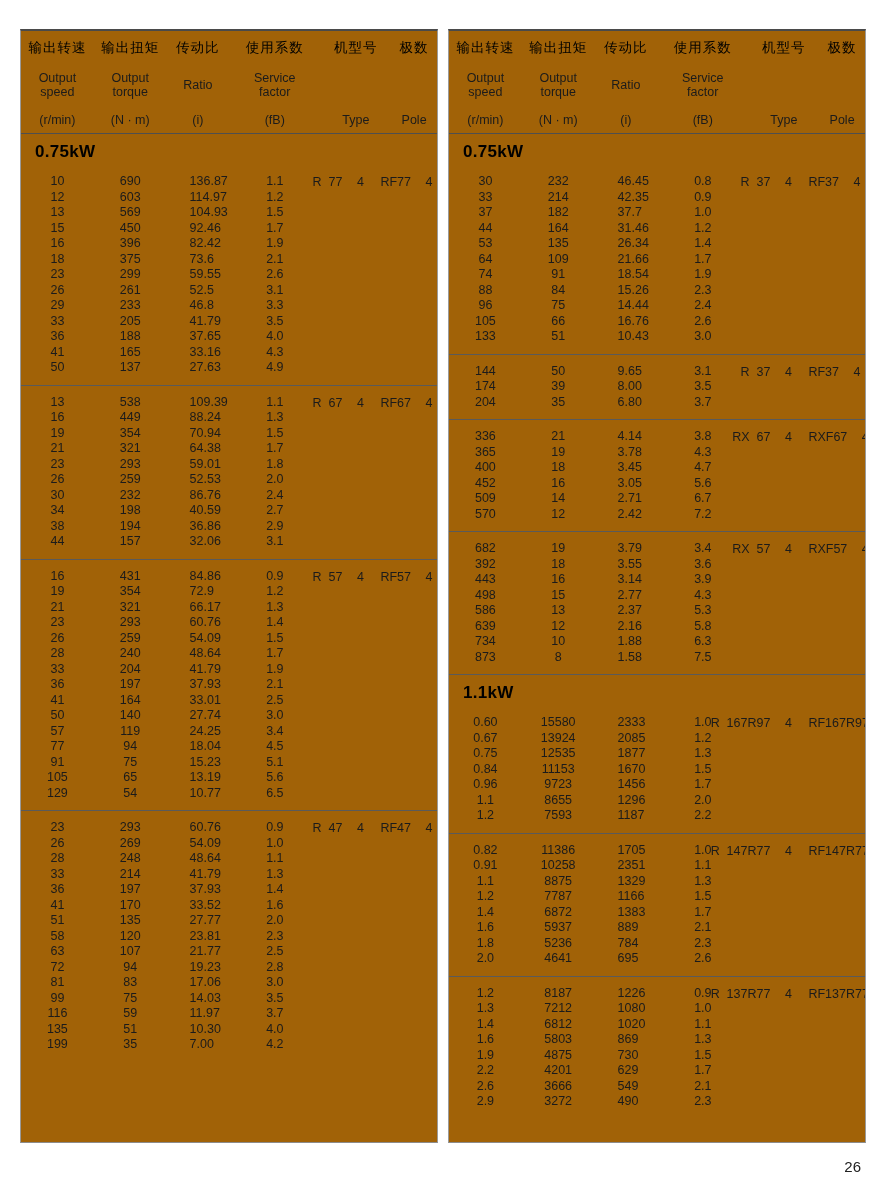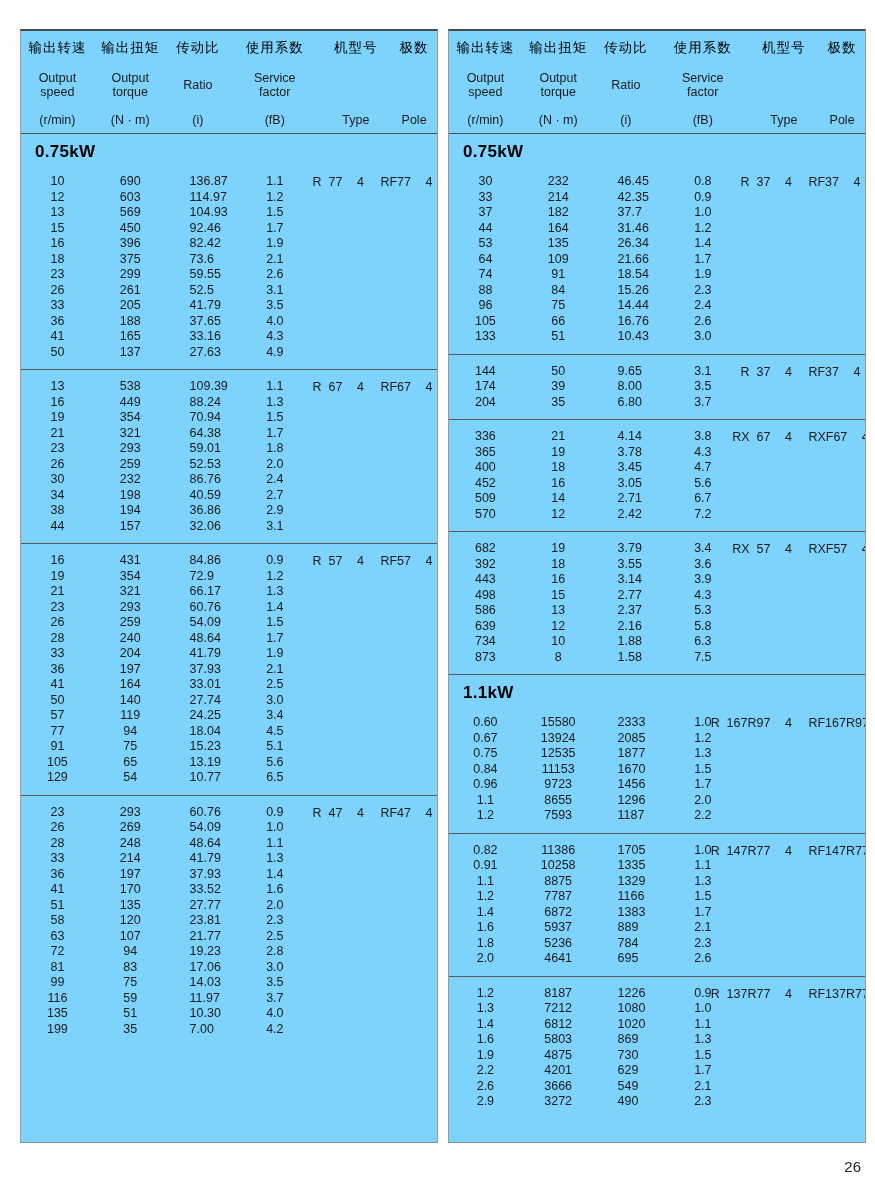--- a/index.html
+++ b/index.html
@@ -4,21 +4,21 @@
 <style>
   * { margin:0; padding:0; box-sizing:border-box; }
   html,body { background:#ffffff; }
   body {
     width:875px; height:1191px; position:relative;
     font-family:"Liberation Sans", sans-serif;
     color:#1b1b1b;
   }
   .panels { position:absolute; top:29px; left:20px; width:847px; display:flex; gap:10px; }
   .panel {
-    width:418px; height:1114px; overflow:hidden; background:#7dd3fc;
+    width:418px; height:1114px; overflow:hidden; background:#a16207;
     border-left:1px solid #9a9a9a; border-right:1px solid #9a9a9a;
     border-bottom:1px solid #8c8c8c; border-top:2px solid #4a4a4a;
   }
   
   .hdr {
     display:grid; grid-template-columns:17.5% 17.5% 15% 22% 17% 11%;
     height:103px; padding:8px 0 6px 0; border-bottom:1px solid #4f4f4f;
   }
   .hcell { display:flex; flex-direction:column; justify-content:space-between; align-items:center; text-align:center; }
   .zh { font-size:13.5px; letter-spacing:1px; color:#000; white-space:nowrap; }
@@ -131,20 +131,26 @@
             <span class="cell c2">59.55</span>
             <span class="cell c3">2.6</span>
           </div>
           <div class="row">
             <span class="cell c0">26</span>
             <span class="cell c1">261</span>
             <span class="cell c2">52.5</span>
             <span class="cell c3">3.1</span>
           </div>
           <div class="row">
+            <span class="cell c0">29</span>
+            <span class="cell c1">233</span>
+            <span class="cell c2">46.8</span>
+            <span class="cell c3">3.3</span>
+          </div>
+          <div class="row">
             <span class="cell c0">33</span>
             <span class="cell c1">205</span>
             <span class="cell c2">41.79</span>
             <span class="cell c3">3.5</span>
           </div>
           <div class="row">
             <span class="cell c0">36</span>
             <span class="cell c1">188</span>
             <span class="cell c2">37.65</span>
             <span class="cell c3">4.0</span>
@@ -786,21 +792,21 @@
         <div class="rows">
           <div class="row">
             <span class="cell c0">0.82</span>
             <span class="cell c1">11386</span>
             <span class="cell c2">1705</span>
             <span class="cell c3">1.0</span>
           </div>
           <div class="row">
             <span class="cell c0">0.91</span>
             <span class="cell c1">10258</span>
-            <span class="cell c2">1335</span>
+            <span class="cell c2">2351</span>
             <span class="cell c3">1.1</span>
           </div>
           <div class="row">
             <span class="cell c0">1.1</span>
             <span class="cell c1">8875</span>
             <span class="cell c2">1329</span>
             <span class="cell c3">1.3</span>
           </div>
           <div class="row">
             <span class="cell c0">1.2</span>

